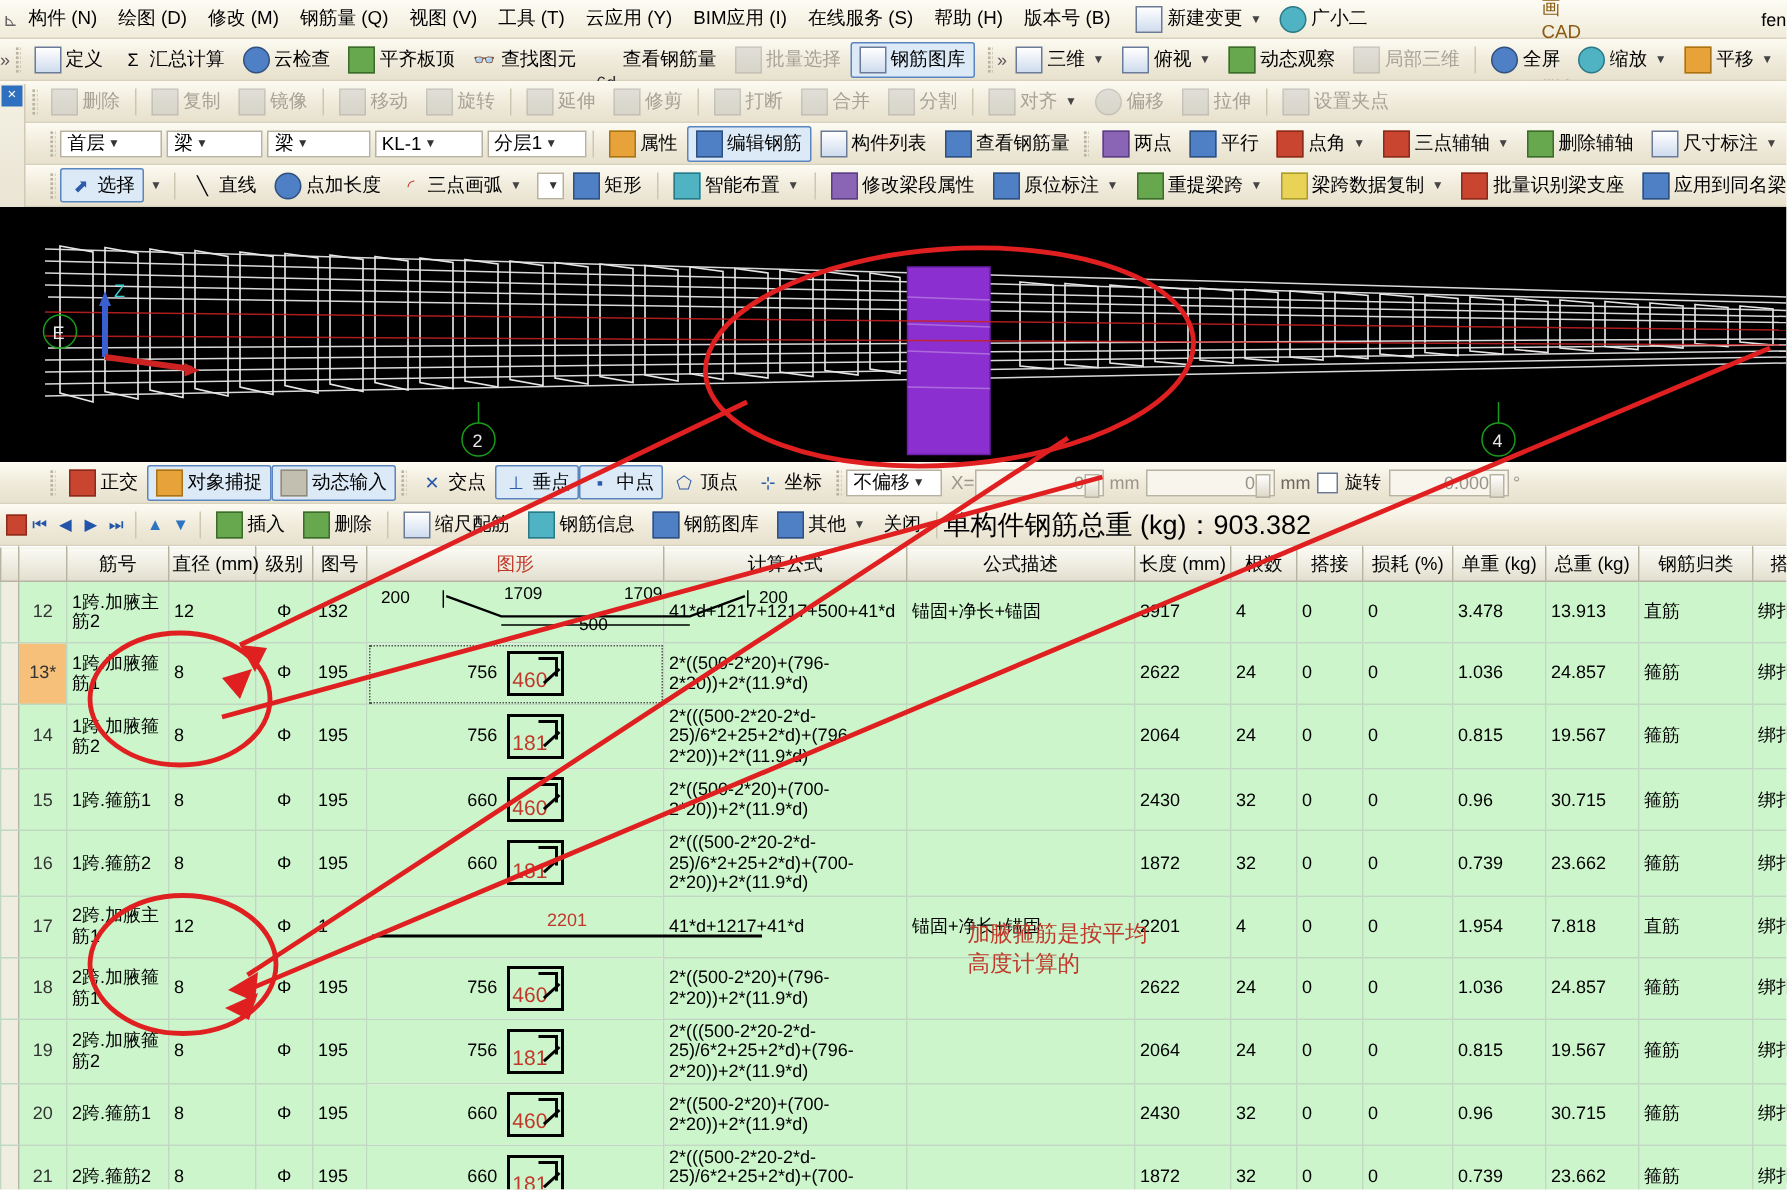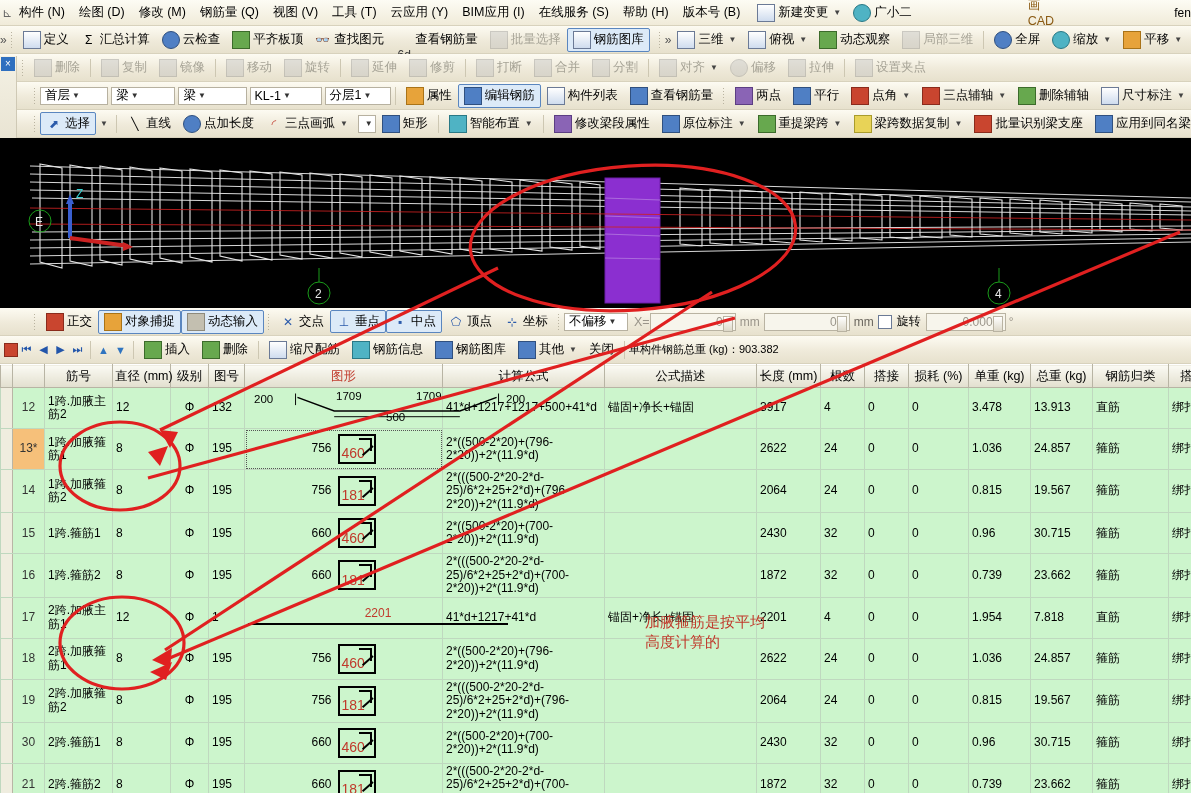--- a/index.html
+++ b/index.html
@@ -613,21 +613,21 @@
       </div>
     <div class="tb-item">
       <span class="ico ic-blue"></span>
       <span>其他</span>
       <span class="caret">▼</span>
       </div>
     <div class="tb-item">
       <span>关闭</span>
       </div>
     <div class="sep"></div>
-    <span style="font-size:11px;">单构件钢筋总重 (kg)：903.382</span>
+    <span style="font-size:18px;">单构件钢筋总重 (kg)：903.382</span>
   </div>
 
   <div id="tablewrap">
     <table class="grid">
       <colgroup>
         <col style="width:12px">
           <col style="width:32px">
           <col style="width:68px">
           <col style="width:58px">
         <col style="width:38px">
@@ -867,21 +867,21 @@
             <td class="num">24</td>
             <td class="num">0</td>
             <td class="num">0</td>
             <td class="num">0.815</td>
             <td class="num">19.567</td>
             <td>箍筋</td>
             <td>绑扎</td>
           </tr>
           <tr>
             <td style="background:#efeddf;border-right:1px solid #b9b5a5;"></td>
-            <td class="idx">30</td>
+            <td class="idx">20</td>
             <td class="name">2跨.箍筋1</td>
             <td>8</td>
             <td style="text-align:center;">Φ</td>
             <td>195</td>
             <td class="fig">
               <div class="figrow">
                 <span class="figlen">660</span>
                 <span class="stirrup">
                   <span class="lbl">460</span>
                 </span>

